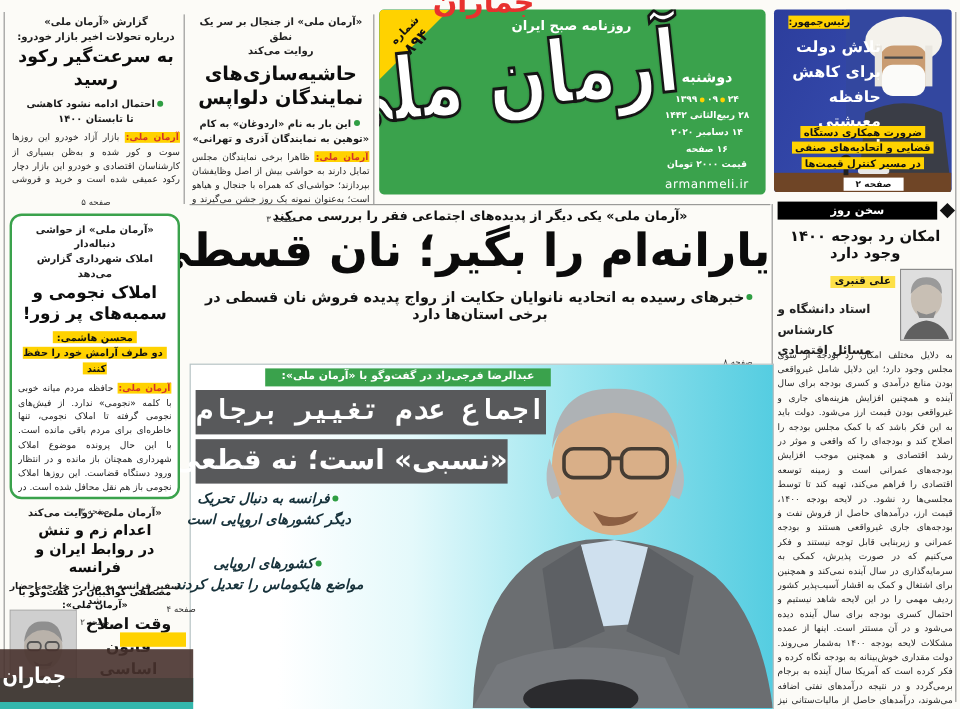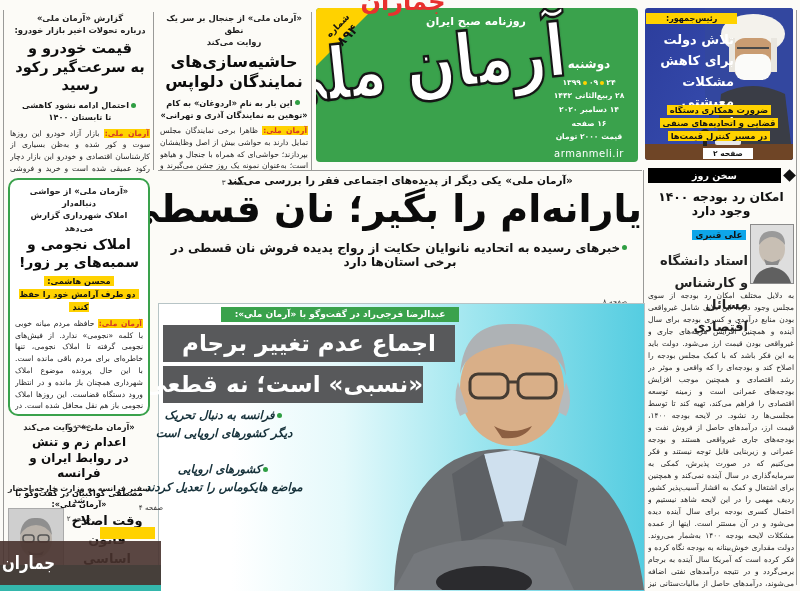--- a/index.html
+++ b/index.html
@@ -16,21 +16,21 @@
   .mast-issue{position:absolute;left:2px;top:10px;width:52px;text-align:center;transform:rotate(-45deg);transform-origin:50% 50%;font-weight:bold;font-size:9px;color:#111;line-height:1.25;}
   .mast-tagline{position:absolute;left:70px;top:7px;width:180px;text-align:center;color:#fff;font-weight:bold;font-size:11px;}
   .mast-logo{position:absolute;left:0px;top:26px;width:250px;text-align:center;color:#fff;font-weight:bold;font-size:58px;line-height:1.0;transform:rotate(-6deg) scaleY(1.25);-webkit-text-stroke:2px #151515;text-shadow:0 0 2px #151515;white-space:nowrap;}
   .mast-date{position:absolute;right:3px;top:46px;width:92px;text-align:center;color:#fff;font-size:7.6px;font-weight:bold;line-height:1.8;}
   .mast-week{font-size:12px;letter-spacing:1px;}
   .ydot{display:inline-block;width:4px;height:4px;border-radius:50%;background:#ffd200;margin:0 2px;vertical-align:middle;}
   .mast-site{position:absolute;right:3px;bottom:3px;width:92px;text-align:center;color:#fff;font-size:10px;letter-spacing:.5px;direction:ltr;}
   .topwm{left:348px;top:-12px;width:110px;text-align:center;color:#e8312e;font-weight:bold;font-size:24px;z-index:6;letter-spacing:2px;}
   
   .pres{left:645px;top:8px;width:148px;height:152px;background:linear-gradient(120deg,#2c3d9c,#3c54b8);border-radius:3px;overflow:hidden;}
-  .pres-label{position:absolute;left:1px;top:5px;background:#ffd200;color:#111;font-weight:bold;font-size:8px;padding:1px 20px;}
+  .pres-label{position:absolute;left:12px;top:5px;background:#ffd200;color:#111;font-weight:bold;font-size:8px;padding:1px 0;}
   .pres-head{position:absolute;left:5px;top:22px;width:84px;color:#fff;font-weight:bold;font-size:13px;line-height:1.6;text-align:right;}
   .pres-yellow{position:absolute;left:4px;bottom:17px;width:140px;text-align:center;line-height:1.55;font-size:8.4px;font-weight:bold;}
   .pres-yellow span{background:#ffd200;color:#111;padding:0 3px;}
   .pres-page{position:absolute;left:58px;bottom:1px;background:#fff;color:#111;font-size:7.5px;font-weight:bold;padding:1px 10px;}
   
   .kick{font-size:8.4px;font-weight:bold;text-align:center;line-height:1.45;color:#222;}
   .hl{font-weight:bold;text-align:center;line-height:1.28;color:#0d0d0d;}
   .sub{font-size:8.2px;font-weight:bold;text-align:center;line-height:1.5;color:#1a1a1a;}
   .bodytxt{font-size:7.6px;text-align:justify;line-height:1.55;color:#222;overflow:hidden;}
   .lead{color:#d43428;background:#ffd200;font-weight:bold;padding:0 1px;}
@@ -43,21 +43,21 @@
   .ta .hl{font-size:14.5px;margin-top:3px;}
   
   .main{left:158px;top:174px;width:484px;text-align:center;}
   .main-kick{font-size:10.5px;font-weight:bold;}
   .main-head{font-size:38px;font-weight:bold;line-height:1.2;letter-spacing:-1px;color:#0b0b0b;margin-top:1px;white-space:nowrap;}
   .main-sub{font-size:12px;font-weight:bold;margin-top:8px;color:#141414;}
   .main-pg{left:588px;top:292px;width:54px;}
   
   .intv{left:158px;top:303px;width:485px;height:288px;border:1px solid #b7c4c6;background:linear-gradient(to left,#55cde1 0%,#9fe6ef 35%,#e4f9fb 62%,#ffffff 85%);overflow:visible;}
   .intv-kick{position:absolute;left:62px;top:3px;width:238px;background:#3aa24c;color:#fff;font-size:9px;font-weight:bold;text-align:center;line-height:1.7;}
-  .gray1{position:absolute;left:4px;top:21px;width:292px;height:37px;background:#58595b;color:#fff;font-size:23px;font-weight:bold;text-align:center;line-height:37px;white-space:nowrap;}
+  .gray1{position:absolute;left:4px;top:21px;width:292px;height:37px;background:#58595b;color:#fff;font-size:23px;font-weight:bold;text-align:center;line-height:37px;white-space:nowrap;font-family:Liberation Mono, monospace;}
   .gray2{position:absolute;left:4px;top:62px;width:260px;height:37px;background:#58595b;color:#fff;font-size:23px;font-weight:bold;text-align:center;line-height:37px;white-space:nowrap;}
   .ib{position:absolute;width:218px;text-align:center;font-weight:bold;font-size:11.5px;line-height:1.6;color:#16313a;font-style:italic;}
   .ib1{left:-44px;top:102px;}
   .ib2{left:-44px;top:156px;}
   .intv-pg{position:absolute;left:-32px;top:199px;width:48px;}
   
   .amlak{left:8px;top:178px;width:142px;height:238px;border:2px solid #3aa24c;border-radius:10px;background:#fff;padding:5px 5px;box-sizing:border-box;}
   .amlak .hl{font-size:14px;margin-top:2px;}
   .yq{text-align:center;font-size:8.2px;font-weight:bold;line-height:1.6;margin-top:3px;}
   .yq span{background:#ffd200;padding:0 3px;}
@@ -76,22 +76,22 @@
   .wm-l2{font-size:13px;letter-spacing:1px;}
   
   .sr{left:648px;top:168px;width:146px;}
   .sr-strip{display:flex;direction:ltr;align-items:center;gap:4px;height:15px;}
   .sr-bar{flex:1;background:#000000;color:#fff;font-size:9.5px;font-weight:bold;text-align:center;line-height:15px;letter-spacing:3px;}
   .diamond{width:9px;height:9px;background:#111;transform:rotate(45deg);}
   .sr-head{font-size:12.3px;font-weight:bold;text-align:center;margin-top:7px;}
   .sr-auth{position:relative;height:66px;margin-top:6px;}
   .sr-photo{position:absolute;left:102px;top:0;width:44px;height:60px;border:1px solid #8b8b8b;background:linear-gradient(#e8e8e8,#c2c2c2);overflow:hidden;box-sizing:border-box;}
   .sr-name{position:absolute;left:42px;top:6px;width:58px;text-align:center;font-size:8.6px;font-weight:bold;}
-  .sr-name span{background:#0ea5e9;padding:0 4px;}
-  .sr-role{position:absolute;left:0px;top:26px;width:100px;text-align:right;font-size:13px;font-weight:bold;line-height:1.7;color:#222;}
+  .sr-name span{background:#fde047;padding:0 4px;}
+  .sr-role{position:absolute;left:0px;top:26px;width:100px;text-align:left;font-size:10px;font-weight:bold;line-height:1.7;color:#222;}
   .sr-body{font-size:7.5px;line-height:1.6;text-align:justify;height:308px;overflow:hidden;color:#1e1e1e;}
   svg{display:block;}
 </style>
 </head>
 <body>
 
 <div id="paper">
 
   <div class="vr frameL"></div>
   <div class="vr frameR"></div>
@@ -133,38 +133,37 @@
       <path d="M70 152 L76 86 Q108 70 140 86 L148 152 Z" fill="#3a3d46"></path>
       <rect x="0" y="136" width="148" height="16" fill="#6f4526"></rect>
       <rect x="70" y="128" width="26" height="9" rx="2" fill="#e8e8e8"></rect>
       <circle cx="60" cy="126" r="5" fill="#202020"></circle>
       <rect x="58" y="128" width="4" height="10" fill="#202020"></rect>
     </svg>
     <div class="pres-label">رئیس‌جمهور:</div>
     <div class="pres-head">
       <div>تلاش دولت</div>
       <div>برای کاهش</div>
-      <div>مشکلات</div>
+      <div>حافظه</div>
       <div>معیشتی است</div>
     </div>
     <div class="pres-yellow">
       <div><span>ضرورت همکاری دستگاه</span></div>
       <div><span>قضایی و اتحادیه‌های صنفی</span></div>
       <div><span>در مسیر کنترل قیمت‌ها</span></div>
     </div>
     <div class="pres-page">صفحه ۲</div>
   </div>
 
   <div class="abs ta ta1">
     <div class="kick">
       <div>گزارش «آرمان ملی»</div>
       <div>درباره تحولات اخیر بازار خودرو:</div>
     </div>
     <div class="hl">
-      <div>قیمت خودرو و</div>
       <div>به سرعت‌گیر رکود رسید</div>
     </div>
     <div class="sub" style="margin-top:4px;">
       <span class="gdot"></span><span>احتمال ادامه نشود کاهشی</span>
       <div>تا تابستان ۱۴۰۰</div>
     </div>
     <div class="bodytxt" style="margin-top:4px;height:47px;"><span class="lead">آرمان ملی:</span> <span>بازار آزاد خودرو این روزها سوت و کور شده و به‌ظن بسیاری از کارشناسان اقتصادی و خودرو این بازار دچار رکود عمیقی شده است و خرید و فروشی هم در آن انجام نمی‌شود. کاهش معاملات خودرو به دلیل نبود...</span></div>
     <div class="pgref" style="margin-top:3px;">
         <i></i>
         <span>صفحه ۵</span>

